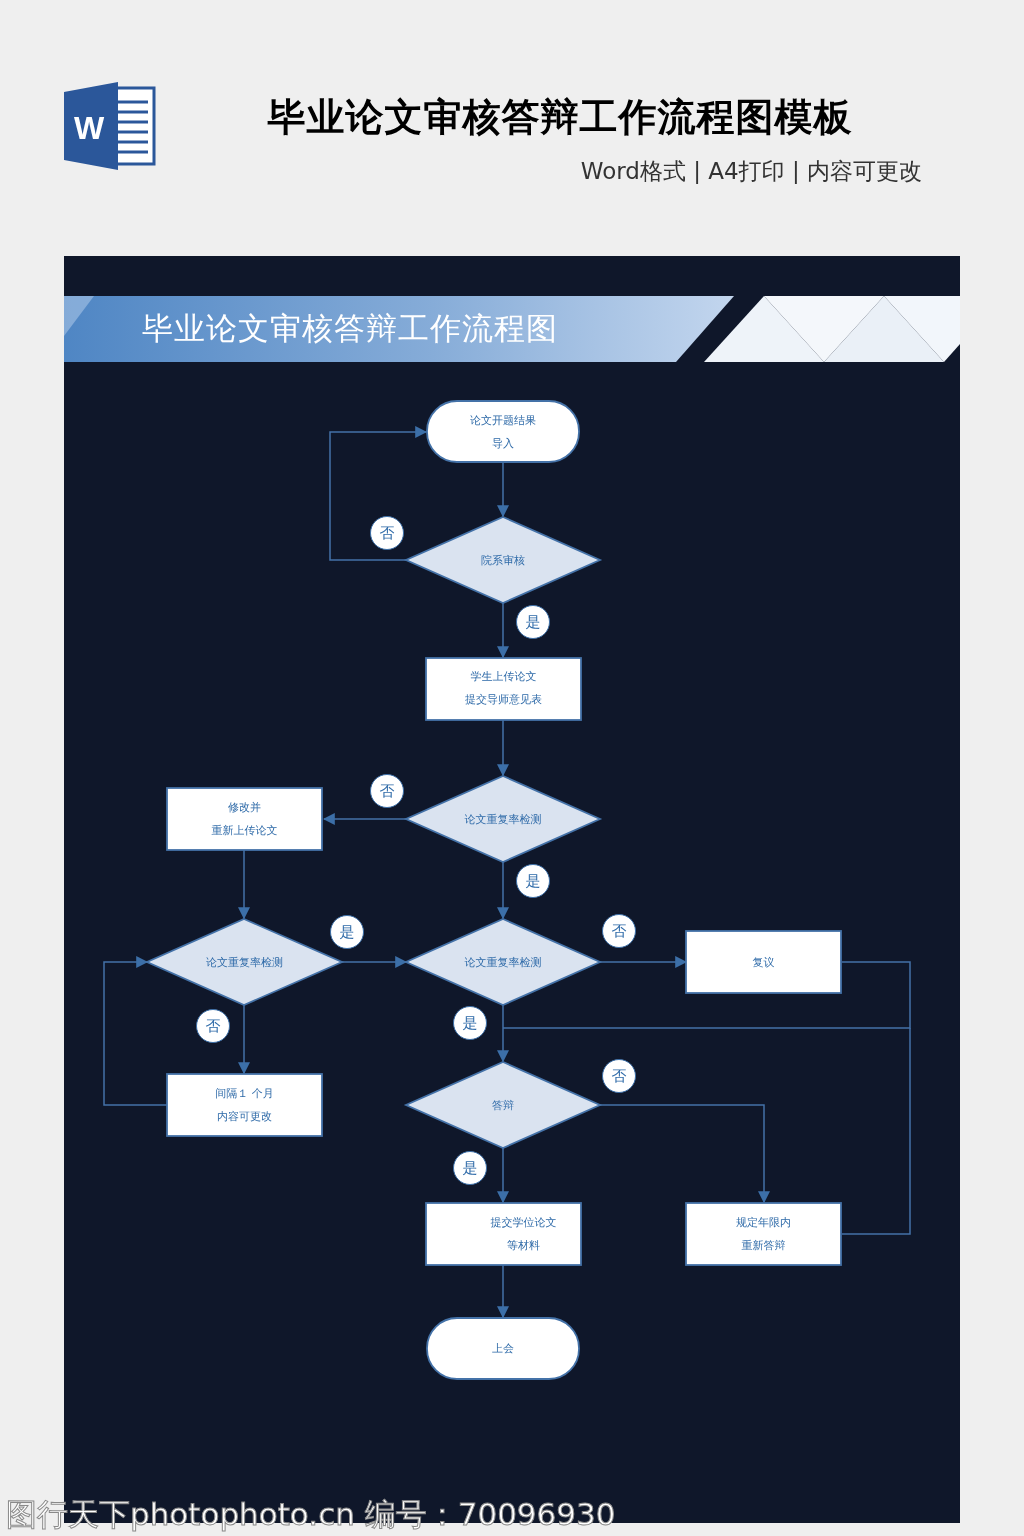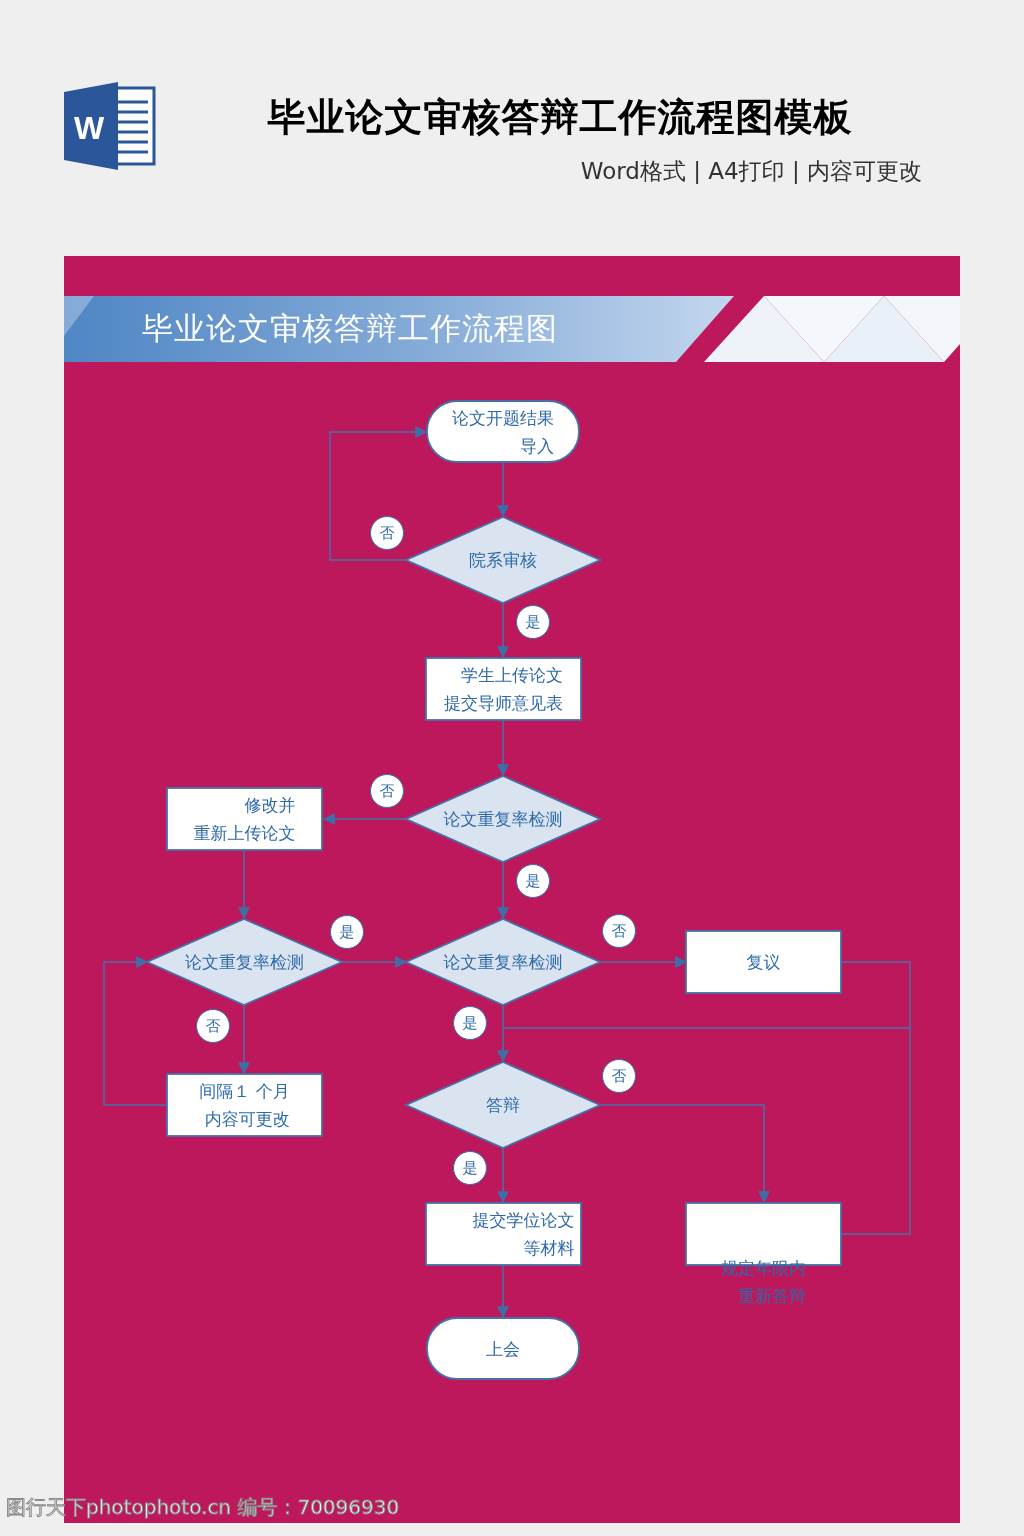--- a/index.html
+++ b/index.html
@@ -10,38 +10,38 @@
   .word-icon { position: absolute; left: 64px; top: 82px; width: 92px; height: 88px; }
   .top-title {
     position: absolute; left: 200px; width: 720px; top: 92px; text-align: center;
     font-size: 38px; font-weight: bold; color: #000000; letter-spacing: 1px;
   }
   .top-sub {
     position: absolute; left: 200px; width: 722px; top: 156px; text-align: right;
     font-size: 23px; color: #333333;
   }
   .page {
-    position: absolute; left: 64px; top: 256px; width: 896px; height: 1267px; background: #be185d;
+    position: absolute; left: 64px; top: 256px; width: 896px; height: 1267px; background: #0f172a;
   }
   .banner-svg { position: absolute; left: 0; top: 40px; }
   .banner-title {
     position: absolute; left: 78px; top: 52px; font-size: 31px; color: #ffffff; letter-spacing: 1px;
   }
   .flow { position: absolute; left: 0; top: 0; }
   .node-label {
-    position: absolute; display: flex; align-items: center; justify-content: center; text-align: right;
-    color: #2e6aa8; font-size: 17px; line-height: 28px; white-space: pre-line;
+    position: absolute; display: flex; align-items: center; justify-content: center; text-align: center;
+    color: #2e6aa8; font-size: 11px; line-height: 23px; white-space: pre-line;
   }
   .badge {
     position: absolute; width: 34px; height: 34px; border: 1.5px solid #3c6fa8; border-radius: 50%;
     box-sizing: border-box; display: flex; align-items: center; justify-content: center;
     color: #2e6aa8; font-size: 15px; background: #fff;
   }
   .watermark {
-    position: absolute; left: 6px; top: 1494px; font-size: 20px; color: #ffffff;
+    position: absolute; left: 6px; top: 1494px; font-size: 31px; color: #ffffff;
     -webkit-text-stroke: 1px #8a8a8a; letter-spacing: 0px;
   }
 </style>
 </head>
 <body>
 
 <svg class="word-icon" viewBox="0 0 92 88">
   <rect x="44" y="6" width="46" height="76" fill="#ffffff" stroke="#2b579a" stroke-width="3"></rect>
   <g stroke="#2b579a" stroke-width="3">
     <line x1="52" y1="20" x2="84" y2="20"></line>
@@ -132,34 +132,34 @@
     <polygon points="503,1062 600,1105 503,1148 406,1105" fill="#dae3f0"></polygon>
     <rect x="426" y="1203" width="155" height="62" fill="#ffffff"></rect>
     <rect x="686" y="1203" width="155" height="62" fill="#ffffff"></rect>
     <rect x="427" y="1318" width="152" height="61" rx="30" fill="#ffffff"></rect>
   </g>
 </svg>
 
 <div class="node-label" style="left:427px;top:401px;width:152px;height:61px;">论文开题结果
 导入</div>
 <div class="node-label" style="left:406px;top:517px;width:194px;height:86px;">院系审核</div>
-<div class="node-label" style="left:426px;top:658px;width:155px;height:62px;">学生上传论文
+<div class="node-label" style="left:426px;top:658px;width:155px;height:62px;font-family:Liberation Mono, monospace;">学生上传论文
 提交导师意见表</div>
 <div class="node-label" style="left:406px;top:776px;width:194px;height:86px;">论文重复率检测</div>
 <div class="node-label" style="left:167px;top:788px;width:155px;height:62px;">修改并
 重新上传论文</div>
 <div class="node-label" style="left:147px;top:919px;width:195px;height:86px;">论文重复率检测</div>
 <div class="node-label" style="left:406px;top:919px;width:194px;height:86px;">论文重复率检测</div>
 <div class="node-label" style="left:686px;top:931px;width:155px;height:62px;">复议</div>
 <div class="node-label" style="left:167px;top:1074px;width:155px;height:62px;">间隔１ 个月
 内容可更改</div>
 <div class="node-label" style="left:406px;top:1062px;width:194px;height:86px;">答辩</div>
 <div class="node-label" style="left:426px;top:1203px;width:155px;height:62px;padding-left:20px;">提交学位论文
 等材料</div>
-<div class="node-label" style="left:686px;top:1203px;width:155px;height:62px;margin-top:48px;">规定年限内
+<div class="node-label" style="left:686px;top:1203px;width:155px;height:62px;">规定年限内
 重新答辩</div>
 <div class="node-label" style="left:427px;top:1318px;width:152px;height:61px;">上会</div>
 
 <div class="badge" style="left:370px;top:516px;">否</div>
 <div class="badge" style="left:516px;top:605px;">是</div>
 <div class="badge" style="left:370px;top:774px;">否</div>
 <div class="badge" style="left:516px;top:864px;">是</div>
 <div class="badge" style="left:330px;top:915px;">是</div>
 <div class="badge" style="left:196px;top:1009px;">否</div>
 <div class="badge" style="left:602px;top:914px;">否</div>

